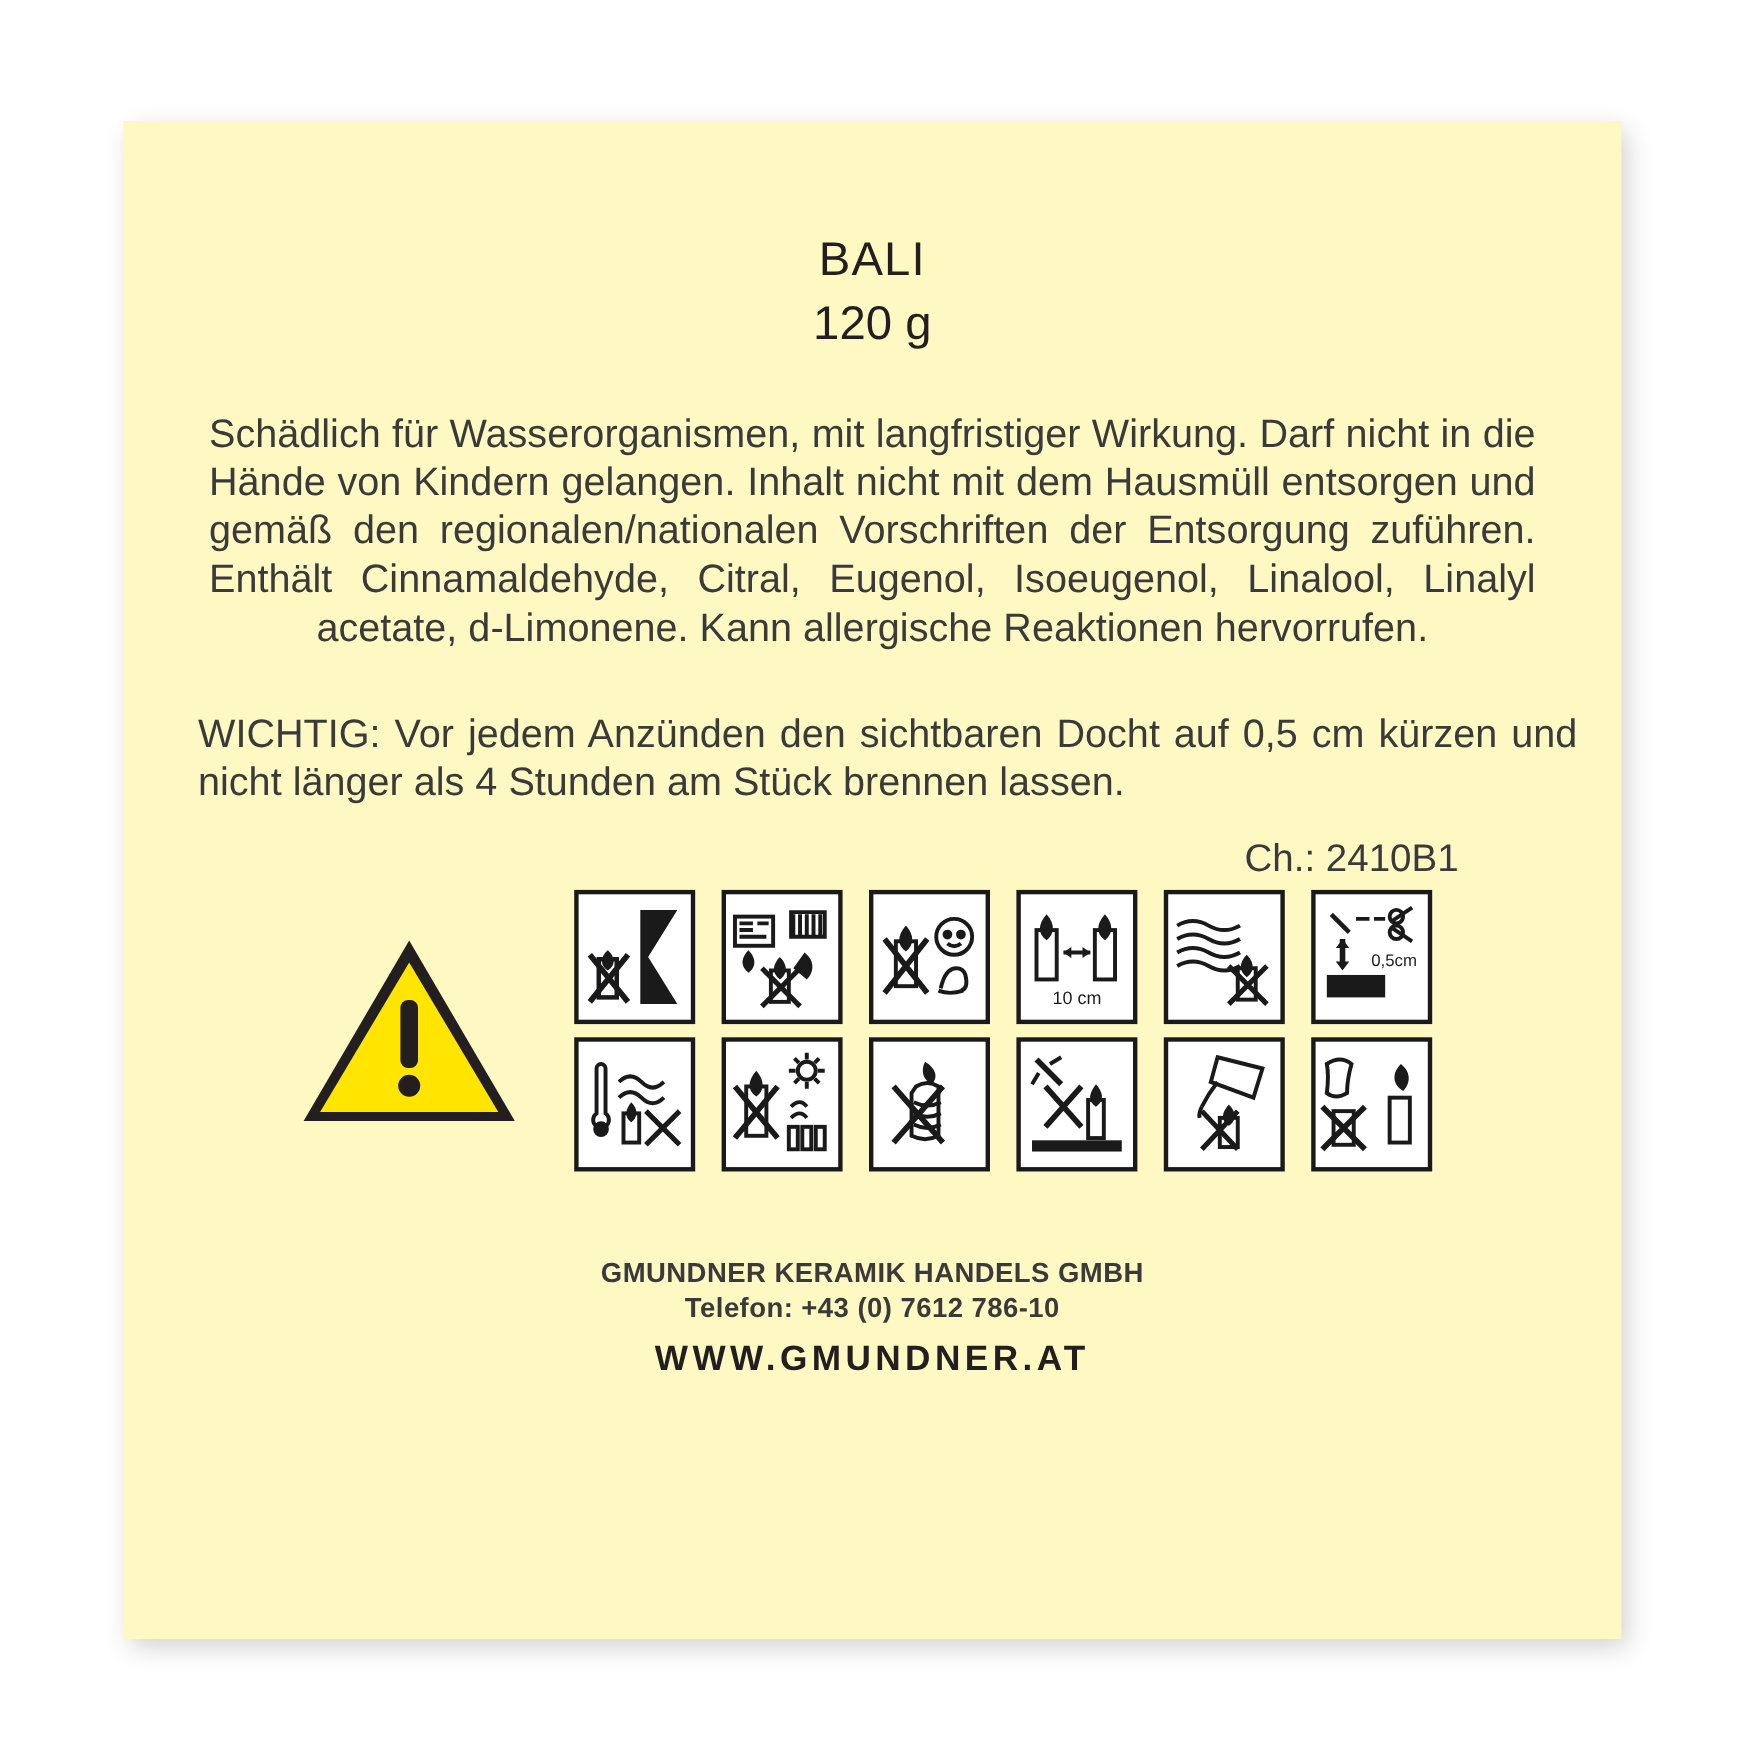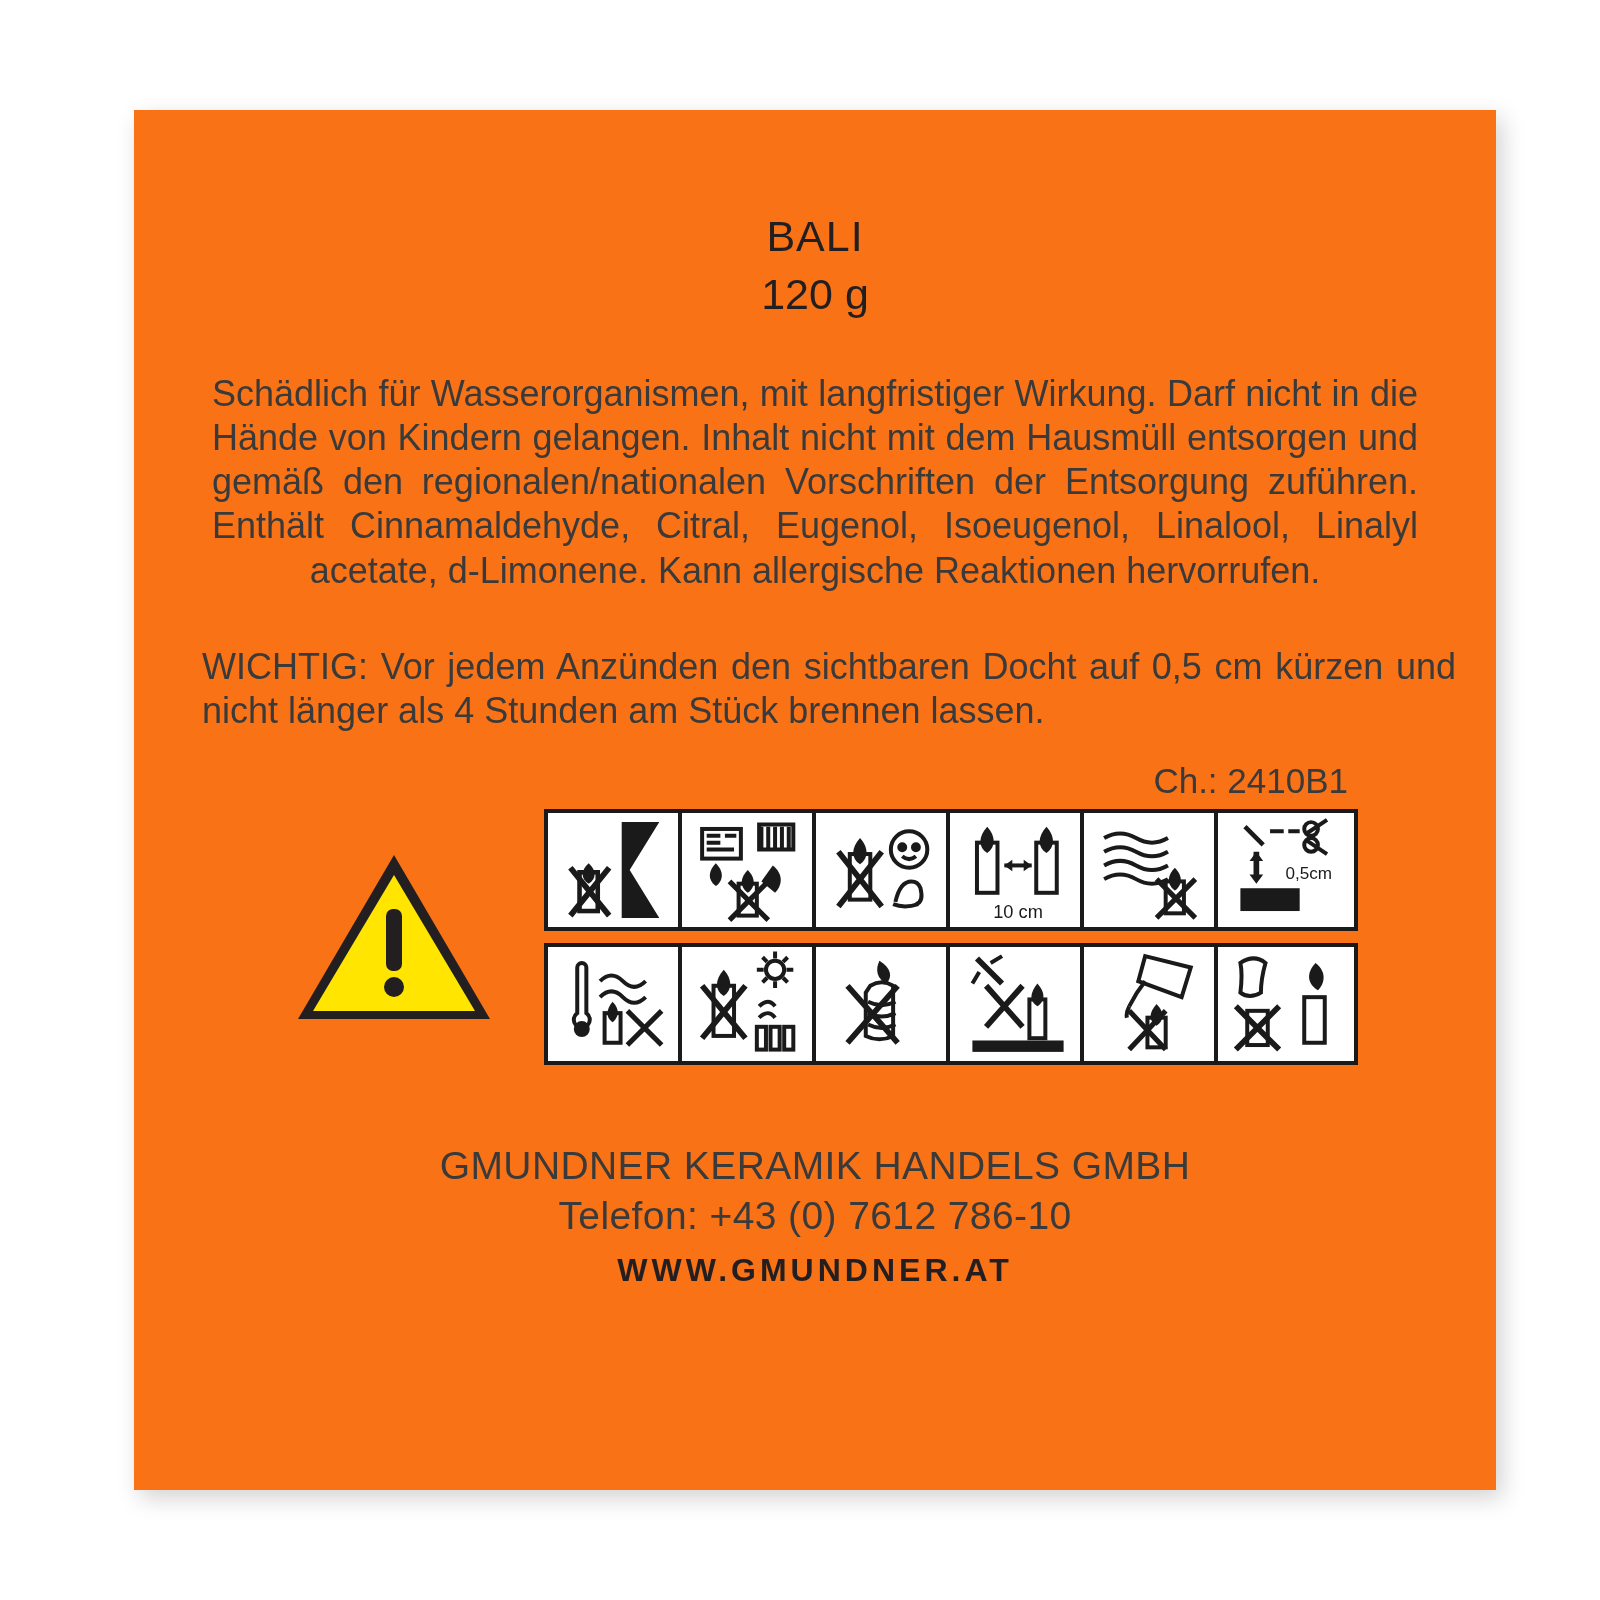--- a/index.html
+++ b/index.html
@@ -12,25 +12,25 @@
   }
   #page {
     position: relative;
     width: 1600px;
     height: 1600px;
     background: #ffffff;
     overflow: hidden;
   }
   #label {
     position: absolute;
-    left: 134px;
+    left: 112px;
     top: 110px;
     width: 1362px;
     height: 1380px;
-    background: #f97316;
+    background: #fef9c3;
     box-shadow: 6px 8px 22px rgba(0,0,0,0.18);
     box-sizing: border-box;
     padding: 0;
   }
   .title-block {
     text-align: center;
     padding-top: 100px;
   }
   .title {
     font-size: 43px;
@@ -80,37 +80,38 @@
     flex: 0 0 auto;
     margin-right: 6px;
   }
   .icon-grid {
     display: grid;
     grid-template-columns: repeat(6, 122px);
     grid-auto-rows: 122px;
     gap: 12px;
   }
   .icon-cell {
-    width: 144px;
+    width: 110px;
     height: 122px;
     border: 4px solid #1a1a1a;
     box-sizing: border-box;
     background: #fff;
     display: block;
   }
   .icon-cell svg { display: block; width: 100%; height: 100%; }
   .footer {
     margin-top: 76px;
     text-align: center;
     color: #3a3a3a;
   }
   .footer .line {
-    font-size: 39px;
+    font-size: 25px;
     line-height: 1.30;
     letter-spacing: 0.4px;
+    font-weight: bold;
   }
   .footer .web {
     margin-top: 10px;
     font-size: 32px;
     font-weight: bold;
     letter-spacing: 4px;
     color: #231f20;
   }
 </style>
 </head>

